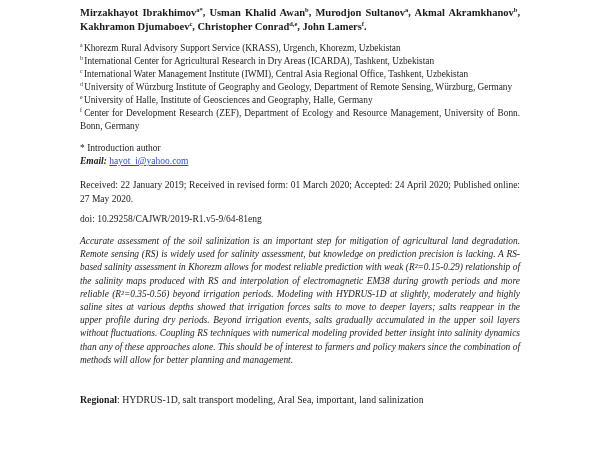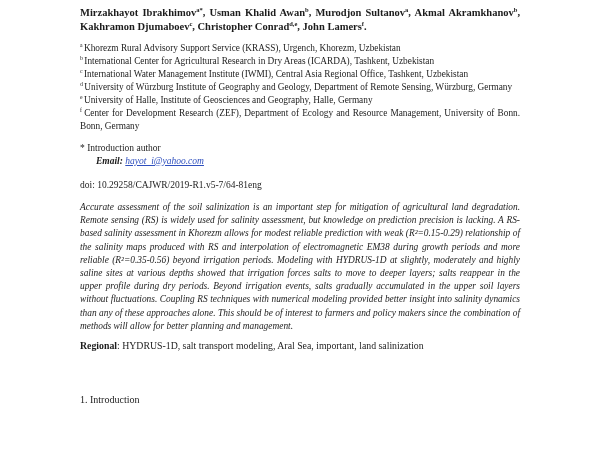--- a/index.html
+++ b/index.html
@@ -19,42 +19,41 @@
     font-size:10.5px;line-height:14px;font-weight:bold;
     text-align:justify;text-align-last:left;
     margin-bottom:8px;
   }
   .affiliations p{
     font-size:9.3px;line-height:13px;
     text-align:justify;text-align-last:left;
   }
   .affiliations{margin-bottom:9px;}
   .corr{font-size:9.5px;line-height:13px;margin-bottom:11px;}
-  .email-label{font-style:italic;font-weight:bold;margin-left:16px;}
+  .email-label{font-style:italic;font-weight:bold;}
   .email{
     color:var(--link-color,#2e4fbe);
-    font-style:italic;
     text-decoration:underline;
     cursor:pointer;
   }
   .received{
     font-size:9.5px;line-height:13.5px;
     text-align:justify;text-align-last:left;
     margin-bottom:7px;
   }
   .doi{font-size:9.5px;line-height:13px;margin-bottom:9px;}
   .abstract-heading{
     font-size:9.8px;line-height:13px;
     font-weight:bold;font-style:italic;
   }
   .abstract{
     font-size:9.4px;line-height:13.2px;
     font-style:italic;
     text-align:justify;text-align-last:left;
-    margin-bottom:6px;
+    margin-bottom:26px;
   }
   .keywords{font-size:9.8px;line-height:13px;margin-bottom:20px;}
   .keywords b{font-weight:bold;}
   .section-heading{font-size:10px;line-height:13px;font-weight:normal;margin-top:41px;}
 </style>
 </head>
 <body>
 
 <div class="page" style="--text-color: #1c1c1c; --link-color: #2e4fbe; background: rgb(255, 255, 255);">
 
@@ -68,22 +67,23 @@
       <p><sup>e </sup>University of Halle, Institute of Geosciences and Geography, Halle, Germany</p>
       <p><sup>f </sup>Center for Development Research (ZEF), Department of Ecology and Resource Management, University of Bonn. Bonn, Germany</p>
     </div>
 
   <p class="corr">
     <span>* Introduction author</span><br>
     <span class="email-label">Email:</span>
     <a class="email">hayot_i@yahoo.com</a>
   </p>
 
+  <p class="received">Received: 22 January 2019; Received in revised form: 01 March 2020; Accepted: 24 April 2020; Published online: 27 May 2020.</p>
 
-  <p class="doi">doi: 10.29258/CAJWR/2019-R1.v5-7/64-81eng</p>
+  <p class="doi">doi: 10.29258/CAJWR/2019-R1.v5-9/64-81eng</p>
 
   <p class="abstract">Accurate assessment of the soil salinization is an important step for mitigation of agricultural land degradation. Remote sensing (RS) is widely used for salinity assessment, but knowledge on prediction precision is lacking. A RS-based salinity assessment in Khorezm allows for modest reliable prediction with weak (R²=0.15-0.29) relationship of the salinity maps produced with RS and interpolation of electromagnetic EM38 during growth periods and more reliable (R²=0.35-0.56) beyond irrigation periods. Modeling with HYDRUS-1D at slightly, moderately and highly saline sites at various depths showed that irrigation forces salts to move to deeper layers; salts reappear in the upper profile during dry periods. Beyond irrigation events, salts gradually accumulated in the upper soil layers without fluctuations. Coupling RS techniques with numerical modeling provided better insight into salinity dynamics than any of these approaches alone. This should be of interest to farmers and policy makers since the combination of methods will allow for better planning and management.</p>
 
   <p class="keywords"><b>Regional</b><span>: HYDRUS-1D, salt transport modeling, Aral Sea, important, land salinization</span></p>
 
   <p class="section-heading">1. Introduction</p>
 
 </div>
 
 </body></html>

